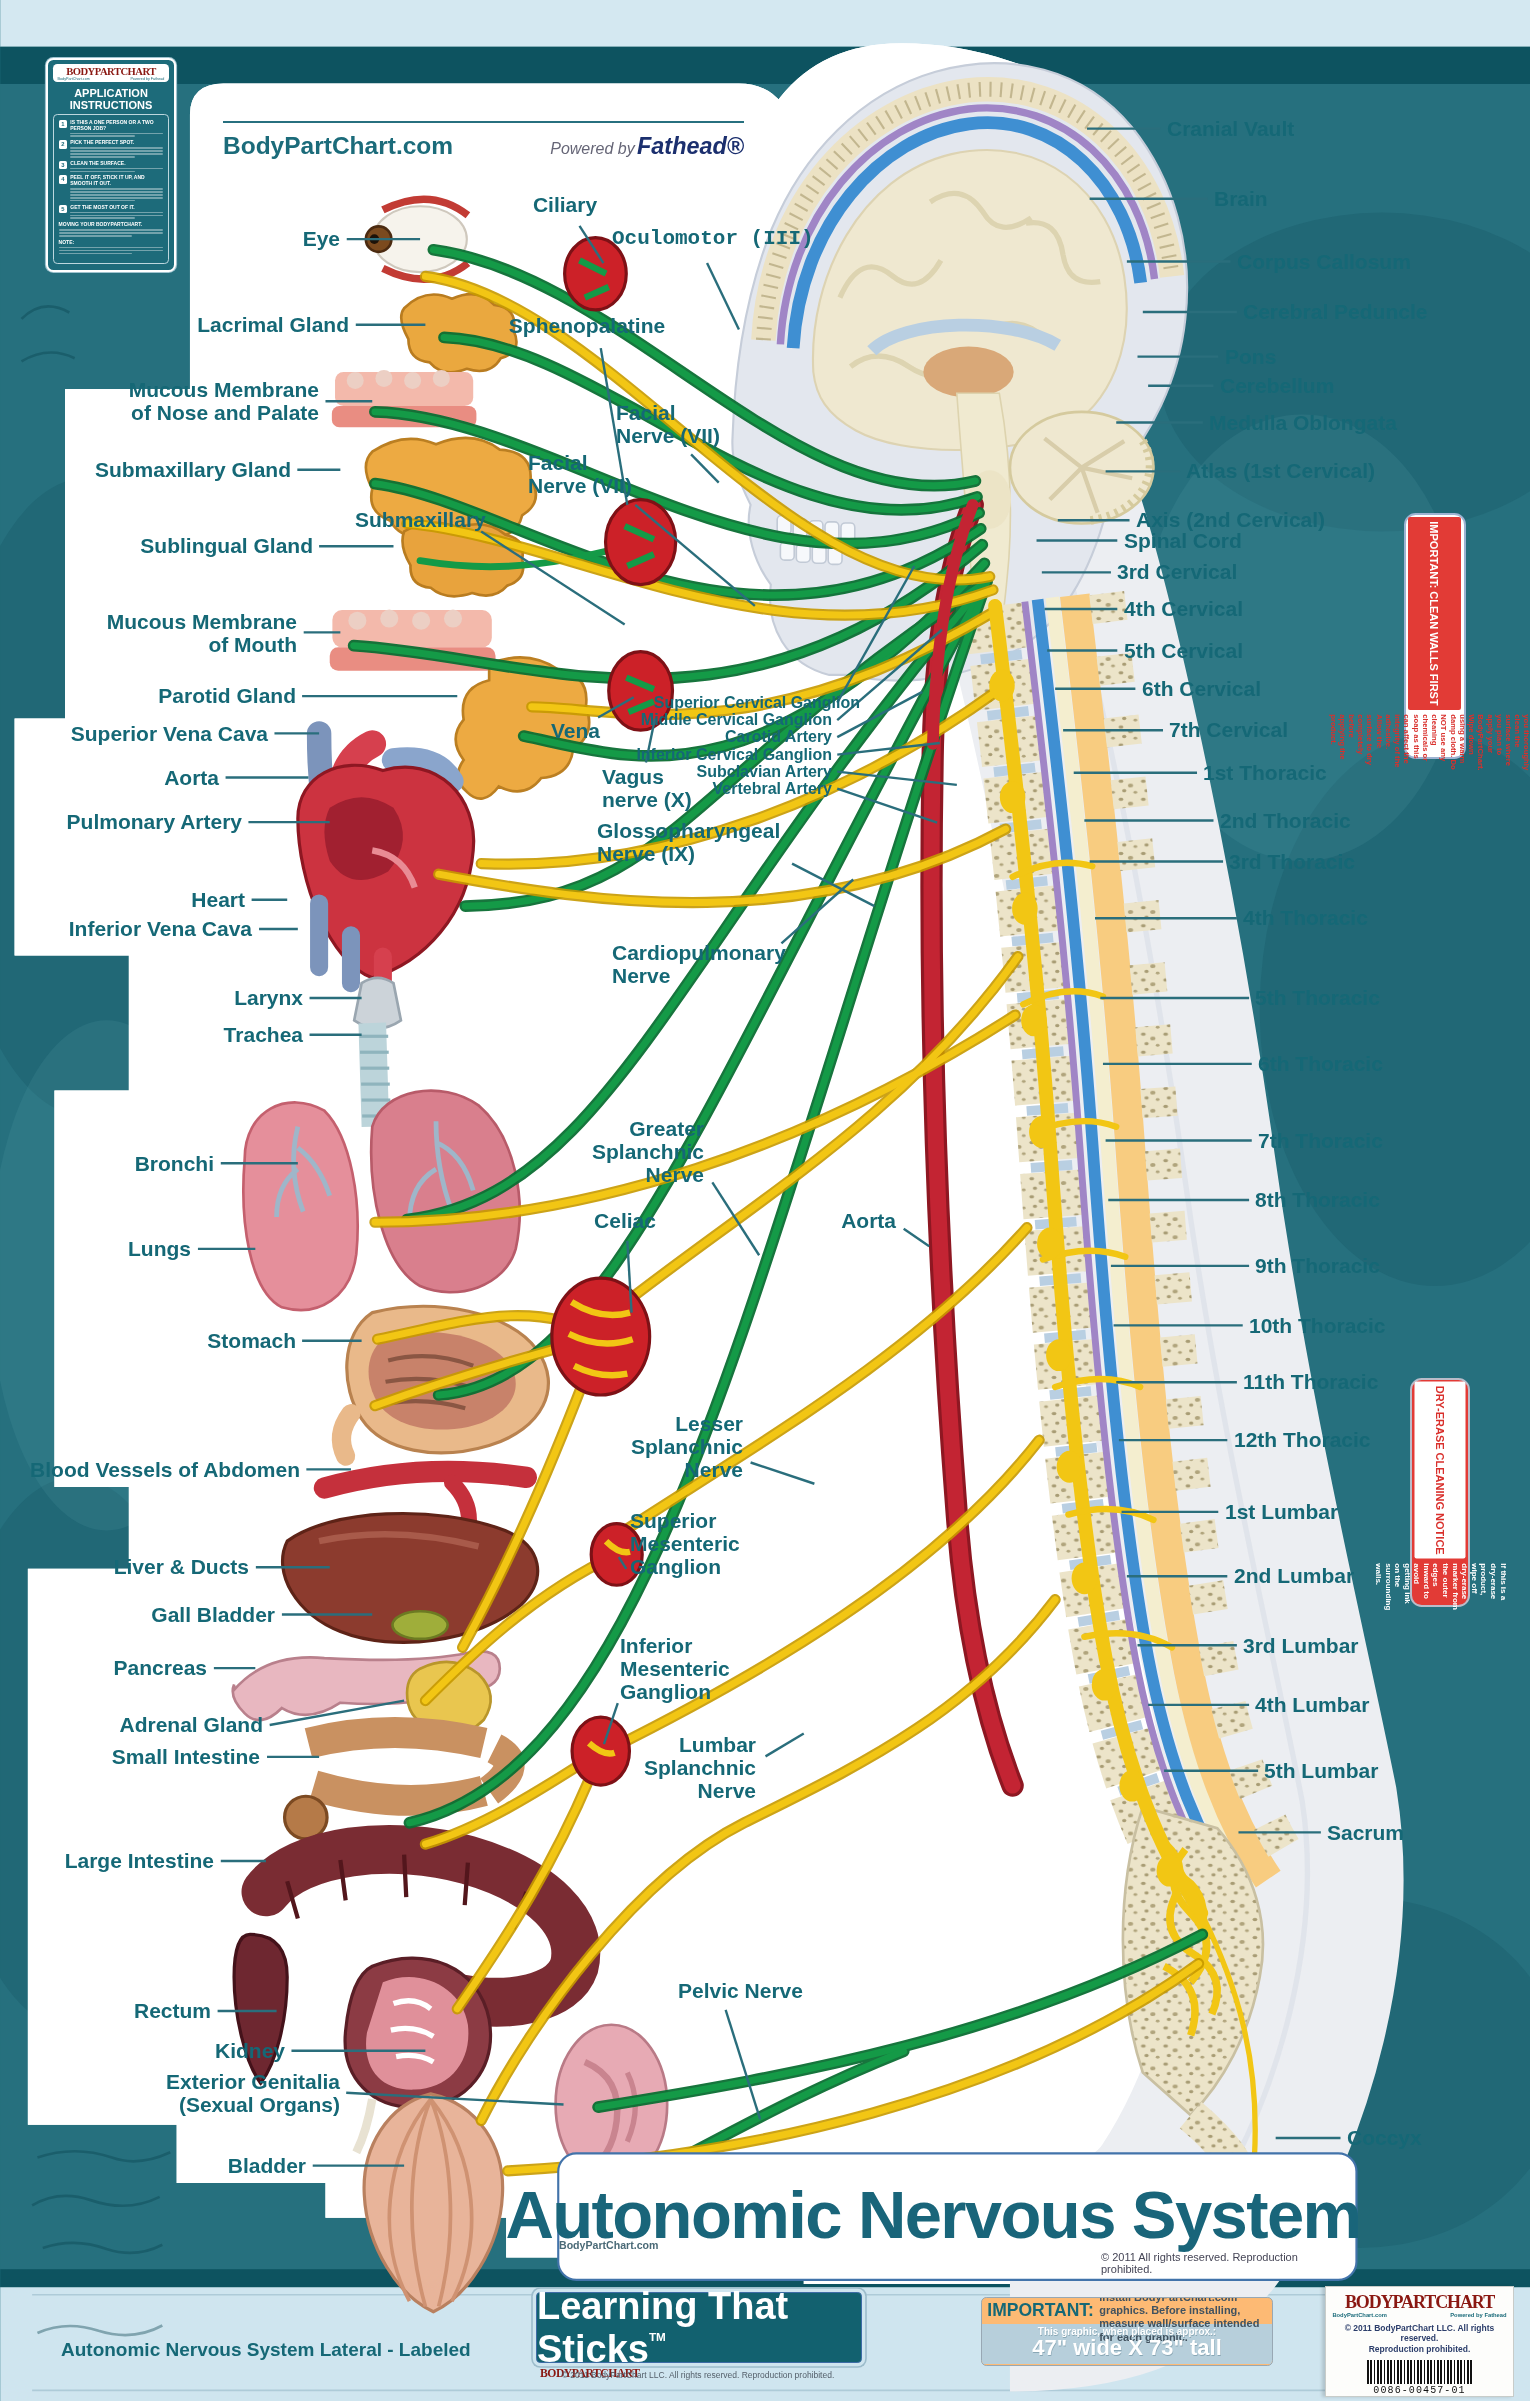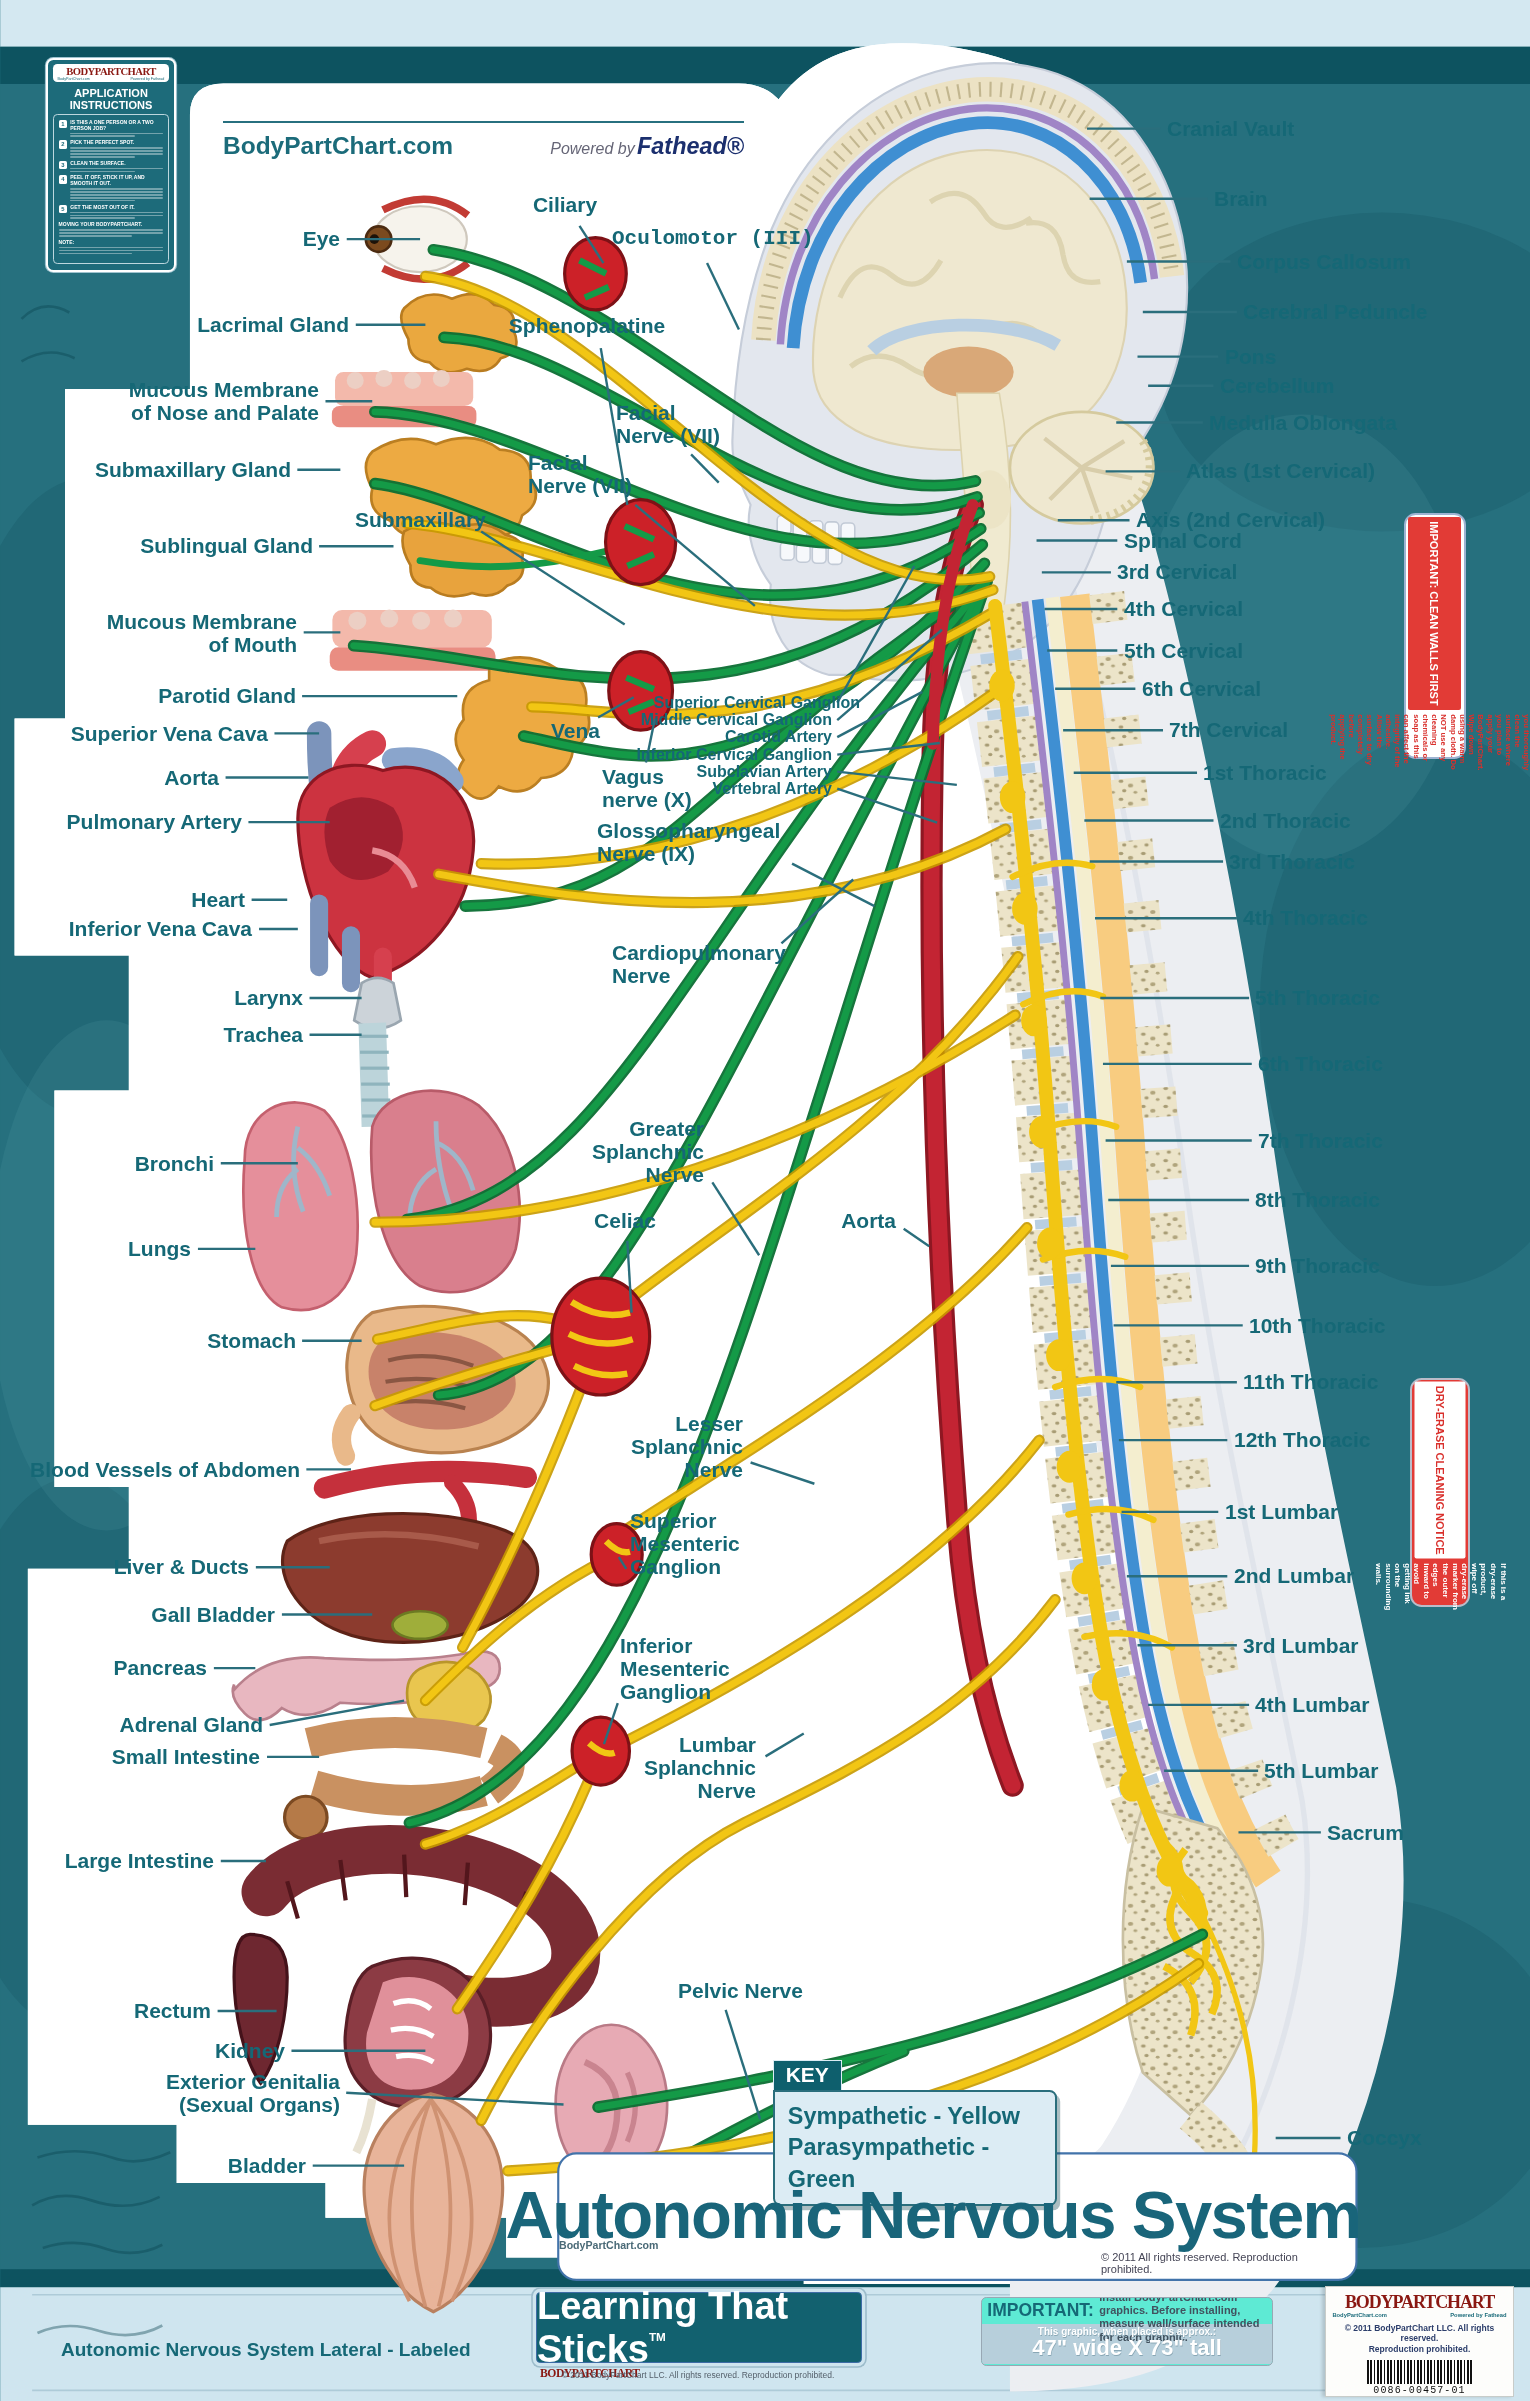--- a/index.html
+++ b/index.html
@@ -65,21 +65,21 @@
   #titlecopy{position:absolute;left:1316px;top:2251px;transform:translate(-100%,0);z-index:7;font-size:11px;color:#445;}
   
   #foot-left{position:absolute;left:61px;top:2339px;z-index:7;font-size:19px;font-weight:bold;color:#156876;}
   #badge{position:absolute;left:536px;top:2292px;width:324px;height:69px;z-index:7;background:#12616f;
     border:1.6px solid #3d6ca6;border-radius:4.3px;display:flex;align-items:center;justify-content:center;
     color:#fff;font-weight:bold;font-size:38px;box-shadow:0 0 0 3.2px #cfe5ef,0 0 0 4.8px #9cbccb;}
   #badge sup{font-size:11.7px;vertical-align:21px;}
   #badge-mini{position:absolute;left:540px;top:2367px;z-index:7;font-family:"Liberation Serif",serif;
     font-weight:bold;font-size:11.7px;color:#8a1812;letter-spacing:-0.5px;}
   #badge-copy{position:absolute;left:698px;top:2370px;transform:translateX(-50%);z-index:7;font-size:8.5px;color:#55606b;}
-  #imp{position:absolute;left:981px;top:2297px;width:292px;height:69px;z-index:7;background:#5eead4;
+  #imp{position:absolute;left:981px;top:2297px;width:292px;height:69px;z-index:7;background:#fdba74;
     border:1.6px solid #98a8b4;border-radius:5.3px;overflow:hidden;box-sizing:border-box;}
   #imp .top{display:flex;gap:5.3px;align-items:center;padding:2.1px 5.3px;height:25.5px;box-sizing:border-box;}
   #imp .top .iw{font-size:17.5px;font-weight:bold;color:#156876;white-space:nowrap;}
   #imp .top .it{font-size:11px;font-weight:bold;color:#41525f;line-height:1.2;}
   #imp .bot{background:#b7cfdb;height:40px;text-align:center;color:#fff;}
   #imp .bot .l1{font-size:10px;font-weight:bold;text-shadow:0.5px 0.5px 0.5px #8aa7b5;padding-top:2.1px;}
   #imp .bot .l2{font-size:22px;font-weight:bold;text-shadow:0.5px 1.1px 0.5px #8aa7b5;line-height:1.0;}
   #card{position:absolute;left:1325px;top:2286px;width:189px;height:111px;z-index:7;background:#fdfdfb;
     border:0.5px solid #c8ccc9;box-shadow:-3.2px 0 3.2px rgba(0,0,0,.15);padding:5.3px 6.4px;box-sizing:border-box;text-align:center;}
   #card .w{font-family:"Liberation Serif",serif;font-weight:bold;font-size:18px;color:#8a1812;letter-spacing:-1.1px;}
@@ -743,27 +743,20 @@
       <div class="bd">It is vital that you thoroughly clean the surface where you plan to apply your BodyPartChart. Wipe down using a warm damp cloth. Do NOT use any cleaning chemicals or soap as this can affect the integrity of the adhesive. Allow the surface to dry completely before applying the product.</div>
     </div>
   </div>
   <div id="dry" class="vnote">
     <div class="rot">
       <div class="hd">DRY-ERASE CLEANING NOTICE</div>
       <div class="bd">If this is a dry-erase product, wipe off dry-erase marker from the outer edges inward to avoid getting ink on the surrounding walls.</div>
     </div>
   </div>
 
-  <div id="key">
-    <div class="tab">KEY</div>
-    <div class="box">
-      <div>Sympathetic - Yellow</div>
-      <div>Parasympathetic - Green</div>
-    </div>
-  </div>
 
   <div id="title">Autonomic Nervous System</div>
   <div id="titlesite">BodyPartChart.com</div>
   <div id="titlecopy">© 2011 All rights reserved. Reproduction prohibited.</div>
 
   <div id="foot-left">Autonomic Nervous System Lateral - Labeled</div>
   <div id="badge">
     <span><span>Learning That Sticks</span><sup>TM</sup></span>
   </div>
   <div id="badge-mini">BODYPARTCHART</div>

